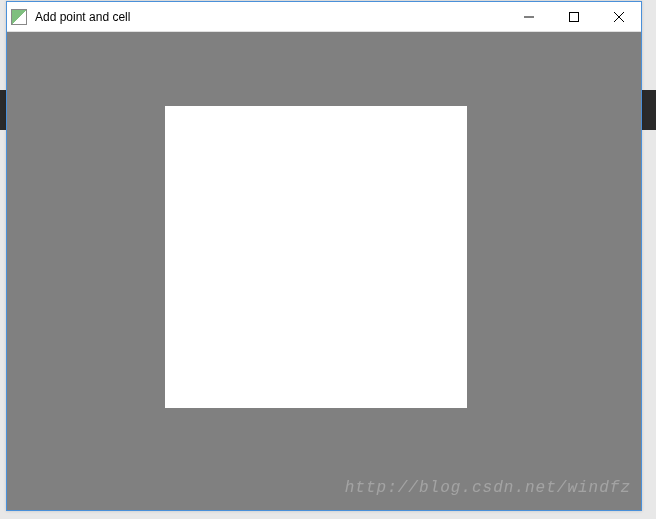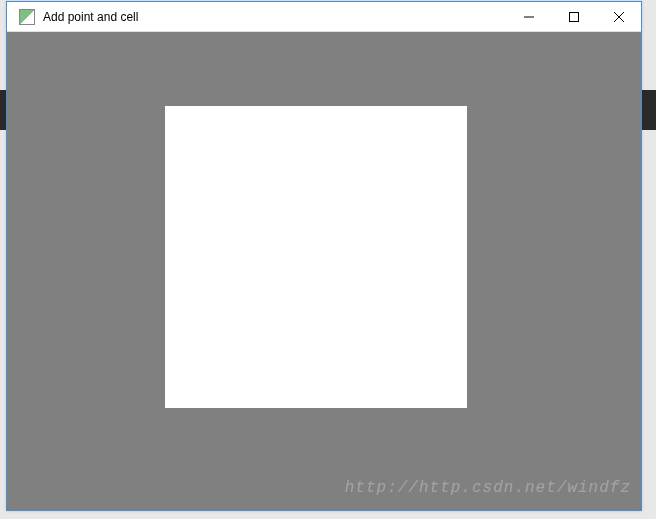--- a/index.html
+++ b/index.html
@@ -41,21 +41,21 @@
       border: 1px solid #4a90d9;
       box-shadow: 0 0 3px rgba(0,0,0,0.15);
       display: flex;
       flex-direction: column;
     }
     .titlebar {
       height: 30px;
       background: #ffffff;
       display: flex;
       align-items: center;
-      padding-left: 12px;
+      padding-left: 4px;
       border-bottom: 1px solid #e0e0e0;
       flex-shrink: 0;
     }
     .app-icon {
       width: 16px;
       height: 16px;
       border: 1px solid #888;
       background: linear-gradient(135deg, #7fbf7f 0%, #7fbf7f 50%, #ffffff 50%, #ffffff 100%);
       margin-right: 8px;
       flex-shrink: 0;
@@ -129,15 +129,15 @@
       <div class="ctrl-btn">
         <svg width="10" height="10" viewBox="0 0 10 10">
           <line x1="0" y1="0" x2="10" y2="10" stroke="#000" stroke-width="1"></line>
           <line x1="10" y1="0" x2="0" y2="10" stroke="#000" stroke-width="1"></line>
         </svg>
       </div>
     </div>
   </div>
   <div class="client-area">
     <div class="canvas-rect"></div>
-    <div class="watermark">http://http.csdn.net/windfz</div>
+    <div class="watermark">http://blog.csdn.net/windfz</div>
   </div>
 </div>
 
 </body></html>

